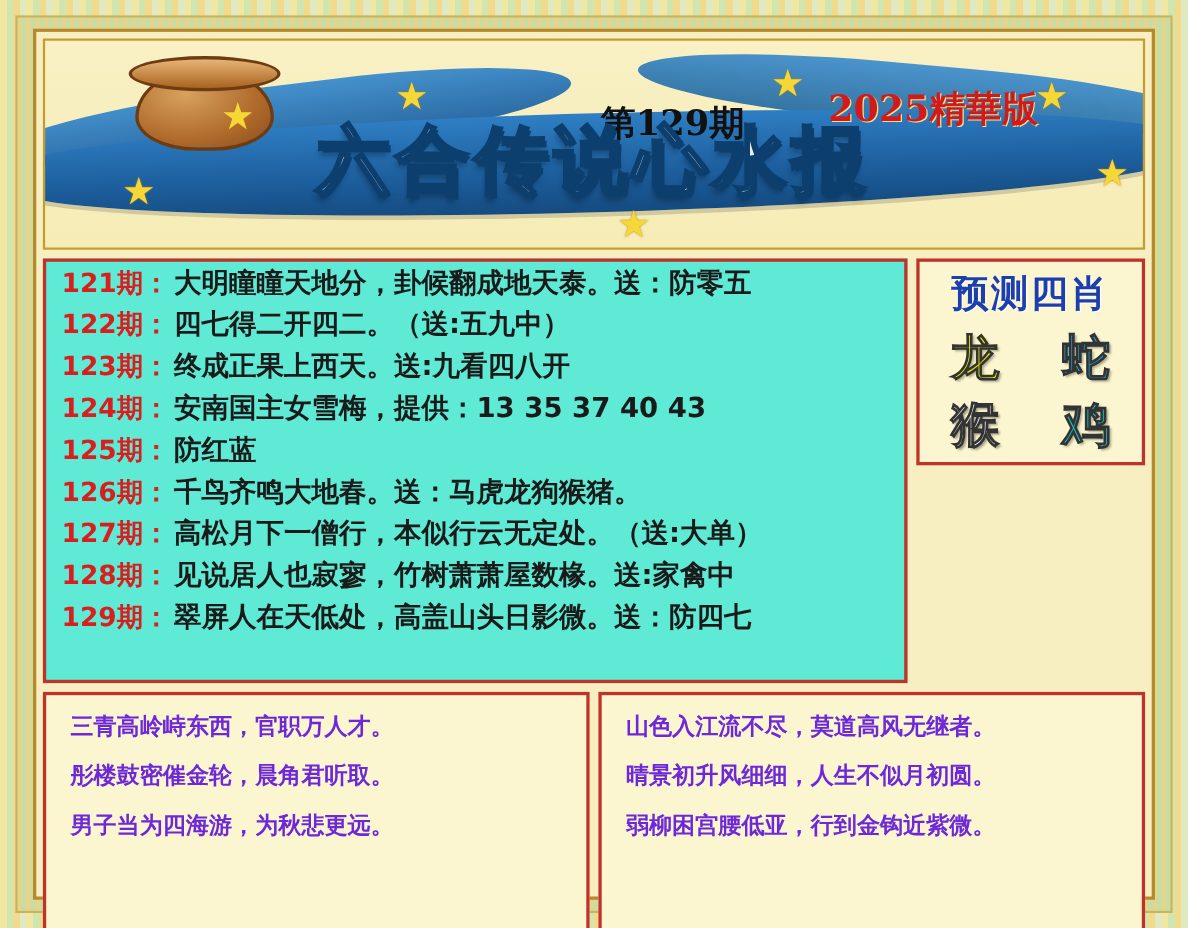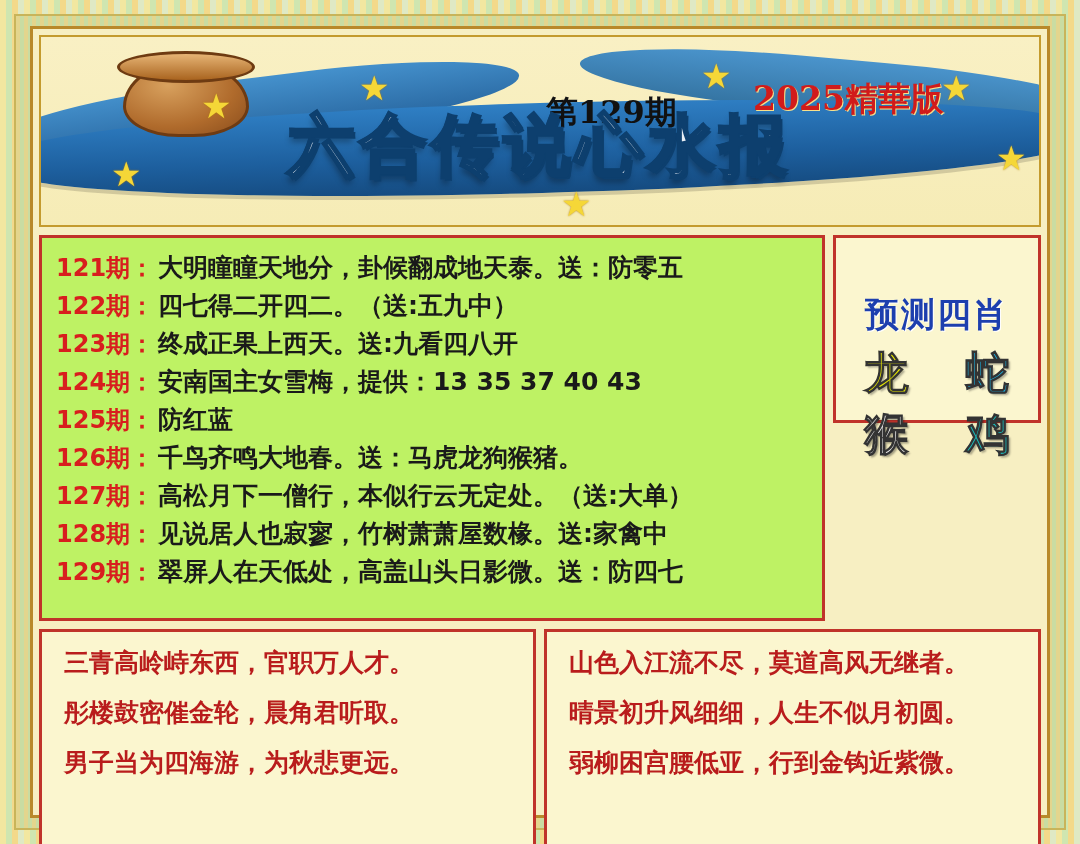--- a/index.html
+++ b/index.html
@@ -165,23 +165,23 @@
   }
   
   .middle {
     display: flex;
     margin-top: 8px;
     height: 386px;
   }
   .verses {
     flex: 0 0 786px;
     border: 3px solid #c0332a;
-    background: #bef264;
-    box-sizing: border-box;
-    padding: 17px 10px 6px 14px;
+    background: #5eead4;
+    box-sizing: border-box;
+    padding: 6px 10px 6px 14px;
   }
   .verse-row {
     display: flex;
     align-items: baseline;
     font-size: 25px;
     line-height: 1.0;
     margin-bottom: 13px;
     font-family: "DejaVu Sans", sans-serif;
     white-space: nowrap;
   }
@@ -212,21 +212,20 @@
     height: 188px;
     padding-top: 6px;
   }
   .panel-title {
     font-size: 34px;
     font-weight: bold;
     color: #1d3fae;
     font-family: "DejaVu Serif", serif;
     letter-spacing: 2px;
     text-shadow: 1px 1px 0 #fff;
-    margin-top: 48px;
   }
   .zodiac-grid {
     display: grid;
     grid-template-columns: 1fr 1fr;
     row-gap: 2px;
     margin-top: 6px;
   }
   .zodiac {
     font-size: 44px;
     font-weight: bold;
@@ -267,23 +266,23 @@
   }
   .poem {
     flex: 1 1 50%;
     border: 3px solid #c0332a;
     background: #fbf6cf;
     box-sizing: border-box;
     padding: 14px 10px 10px 22px;
   }
   .poem + .poem { margin-left: 8px; }
   .poem-line {
-    font-size: 25px;
-    font-weight: bold;
-    color: #b91c1c;
+    font-size: 21px;
+    font-weight: bold;
+    color: #6d28d9;
     font-family: Liberation Mono, monospace;
     margin-bottom: 17px;
     white-space: nowrap;
   }
 </style>
 </head>
 <body>
 
 <div class="poster">
   <div class="band-outer"></div>

